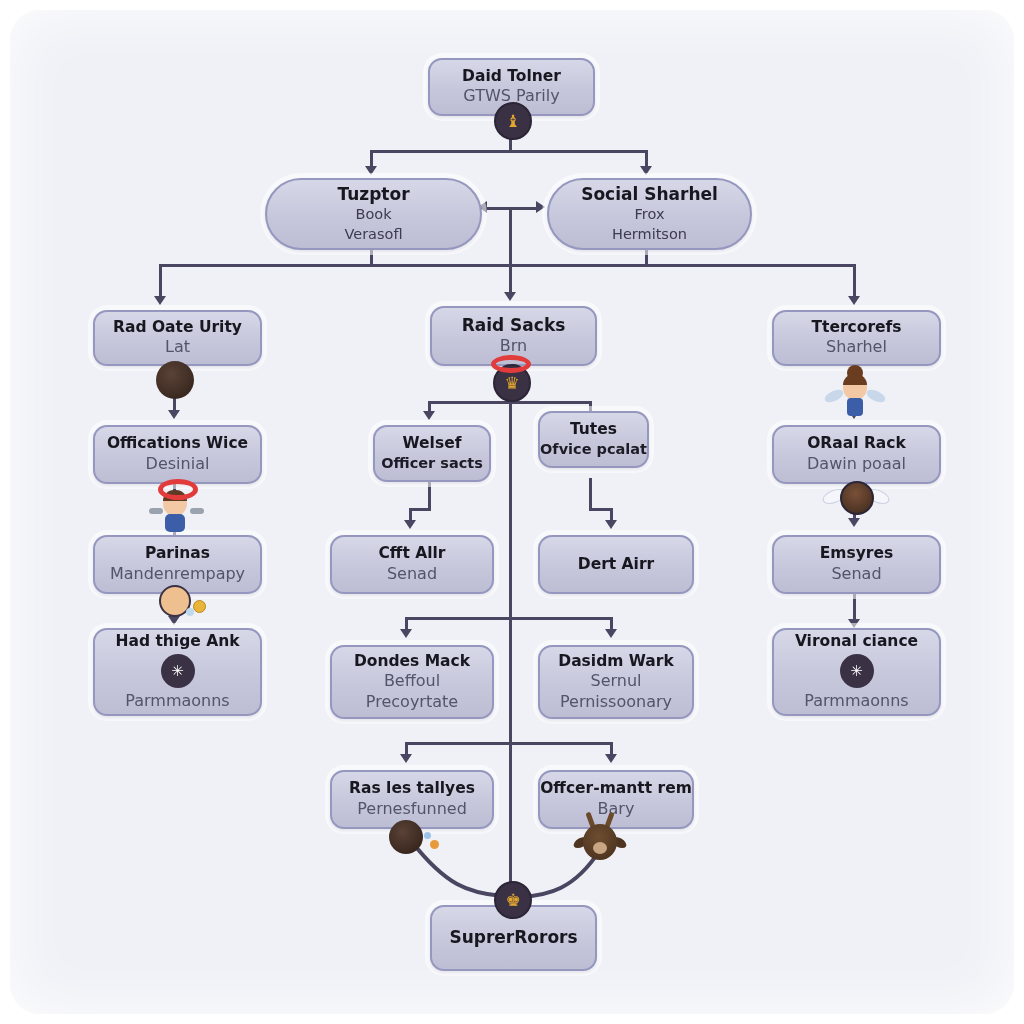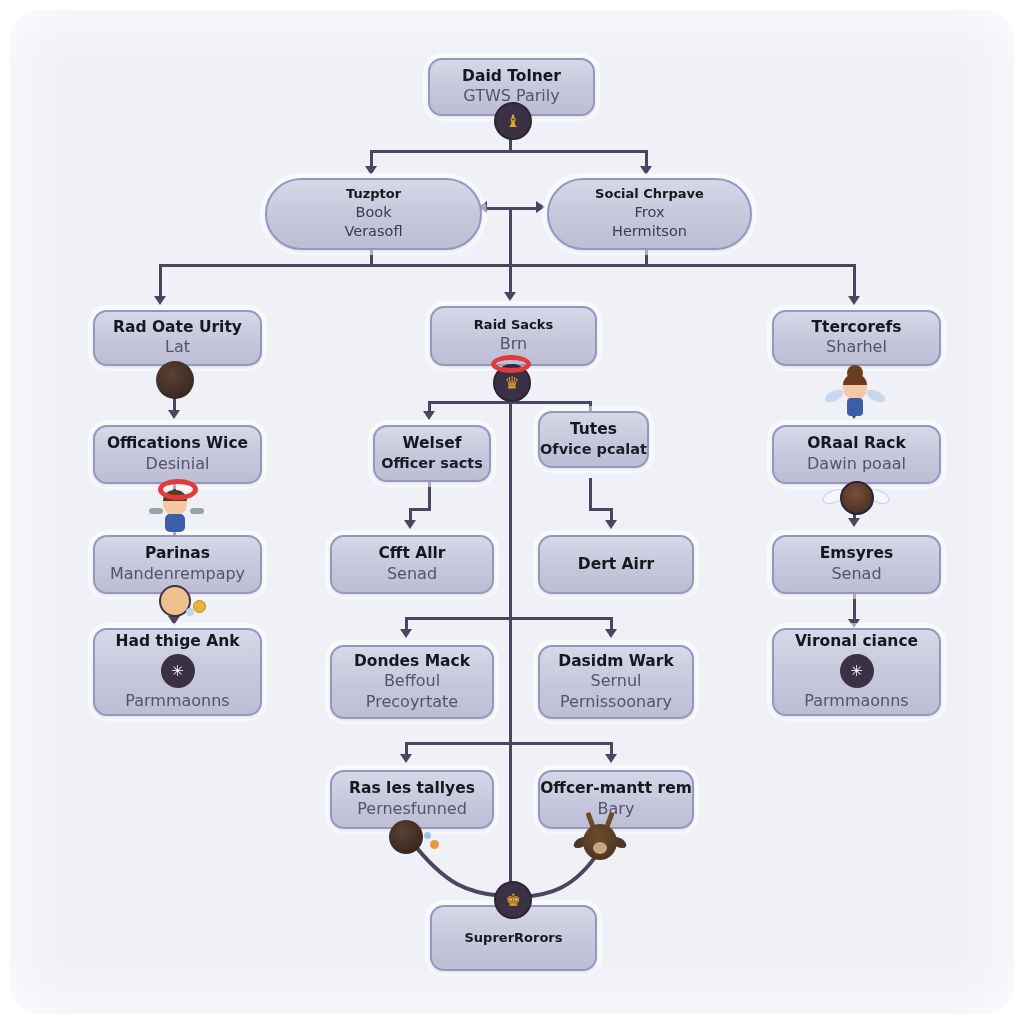--- a/index.html
+++ b/index.html
@@ -5,21 +5,21 @@
   html,body{margin:0;padding:0;background:#ffffff;font-family:"DejaVu Sans","Liberation Sans",sans-serif;}
   .stage{position:relative;width:1024px;height:1024px;background:#ffffff;overflow:hidden;}
   .inner{position:absolute;left:10px;top:10px;right:10px;bottom:10px;background:#f0f1f7;border-radius:30px;
          box-shadow:inset 0 0 60px rgba(255,255,255,.9);}
   .node{position:absolute;background:linear-gradient(180deg,#d6d7e7 0%,#c6c7db 55%,#bdbed4 100%);
         border:2px solid #9597bf;border-radius:14px;display:flex;flex-direction:column;align-items:center;
         justify-content:center;text-align:center;box-shadow:0 0 0 5px rgba(255,255,255,.55),0 2px 3px rgba(70,70,110,.25);
         z-index:4;}
   .pill{border-radius:40px;}
   .t{font-weight:bold;font-size:15.5px;color:#17171f;line-height:1.25;}
-  .t-lg{font-size:13px;}
+  .t-lg{font-size:17px;}
   .s{font-size:16px;color:#53536a;line-height:1.3;}
   .s2{font-size:14.5px;color:#3c3c4e;line-height:1.35;}
   .t2{font-weight:bold;font-size:14.5px;color:#1c1c26;line-height:1.3;}
   .vl{position:absolute;width:3px;background:#4a4560;z-index:1;}
   .hl{position:absolute;height:3px;background:#4a4560;z-index:1;}
   .ad{position:absolute;width:0;height:0;border-left:6px solid transparent;border-right:6px solid transparent;
       border-top:9px solid #4a4560;z-index:1;}
   .al{position:absolute;width:0;height:0;border-top:6px solid transparent;border-bottom:6px solid transparent;
       border-right:9px solid #4a4560;z-index:1;}
   .ar{position:absolute;width:0;height:0;border-top:6px solid transparent;border-bottom:6px solid transparent;
@@ -171,21 +171,21 @@
     <div class="s">GTWS Parily</div>
   </div>
 
   <div class="node pill" style="left:265px;top:178px;width:213px;height:68px">
     <div class="t t-lg">Tuzptor</div>
     <div class="s2">Book</div>
     <div class="s2">Verasofl</div>
   </div>
 
   <div class="node pill" style="left:547px;top:178px;width:201px;height:68px">
-    <div class="t t-lg">Social Chrpave</div>
+    <div class="t t-lg">Social Sharhel</div>
     <div class="s2">Frox</div>
     <div class="s2">Hermitson</div>
   </div>
 
   <div class="node" style="left:93px;top:310px;width:165px;height:52px">
     <div class="t">Rad Oate Urity</div>
     <div class="s">Lat</div>
   </div>
 
   <div class="node" style="left:430px;top:306px;width:163px;height:56px">

